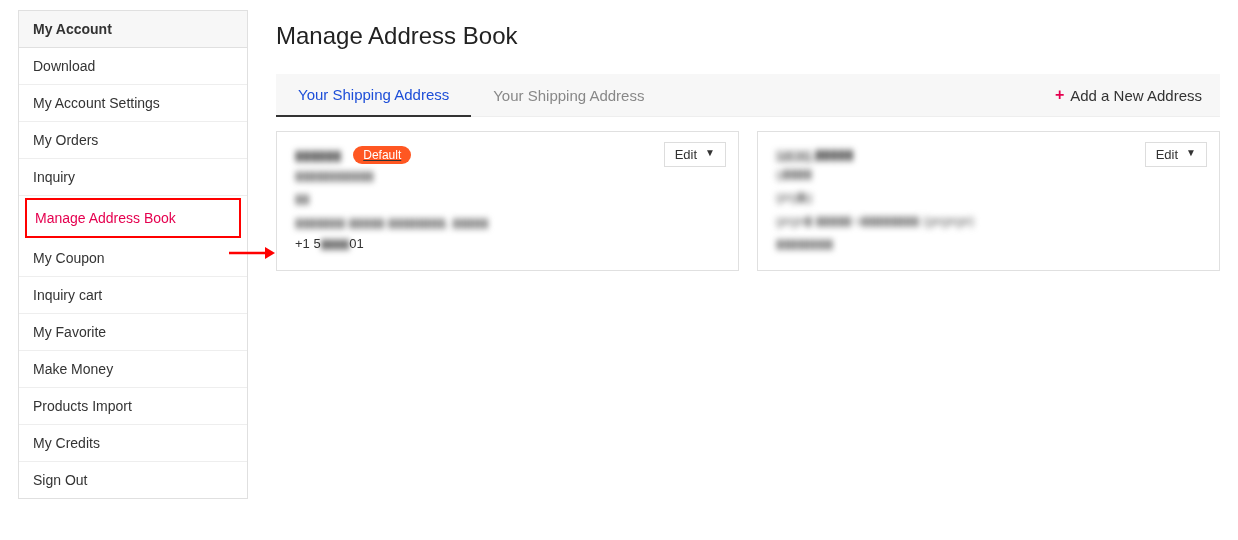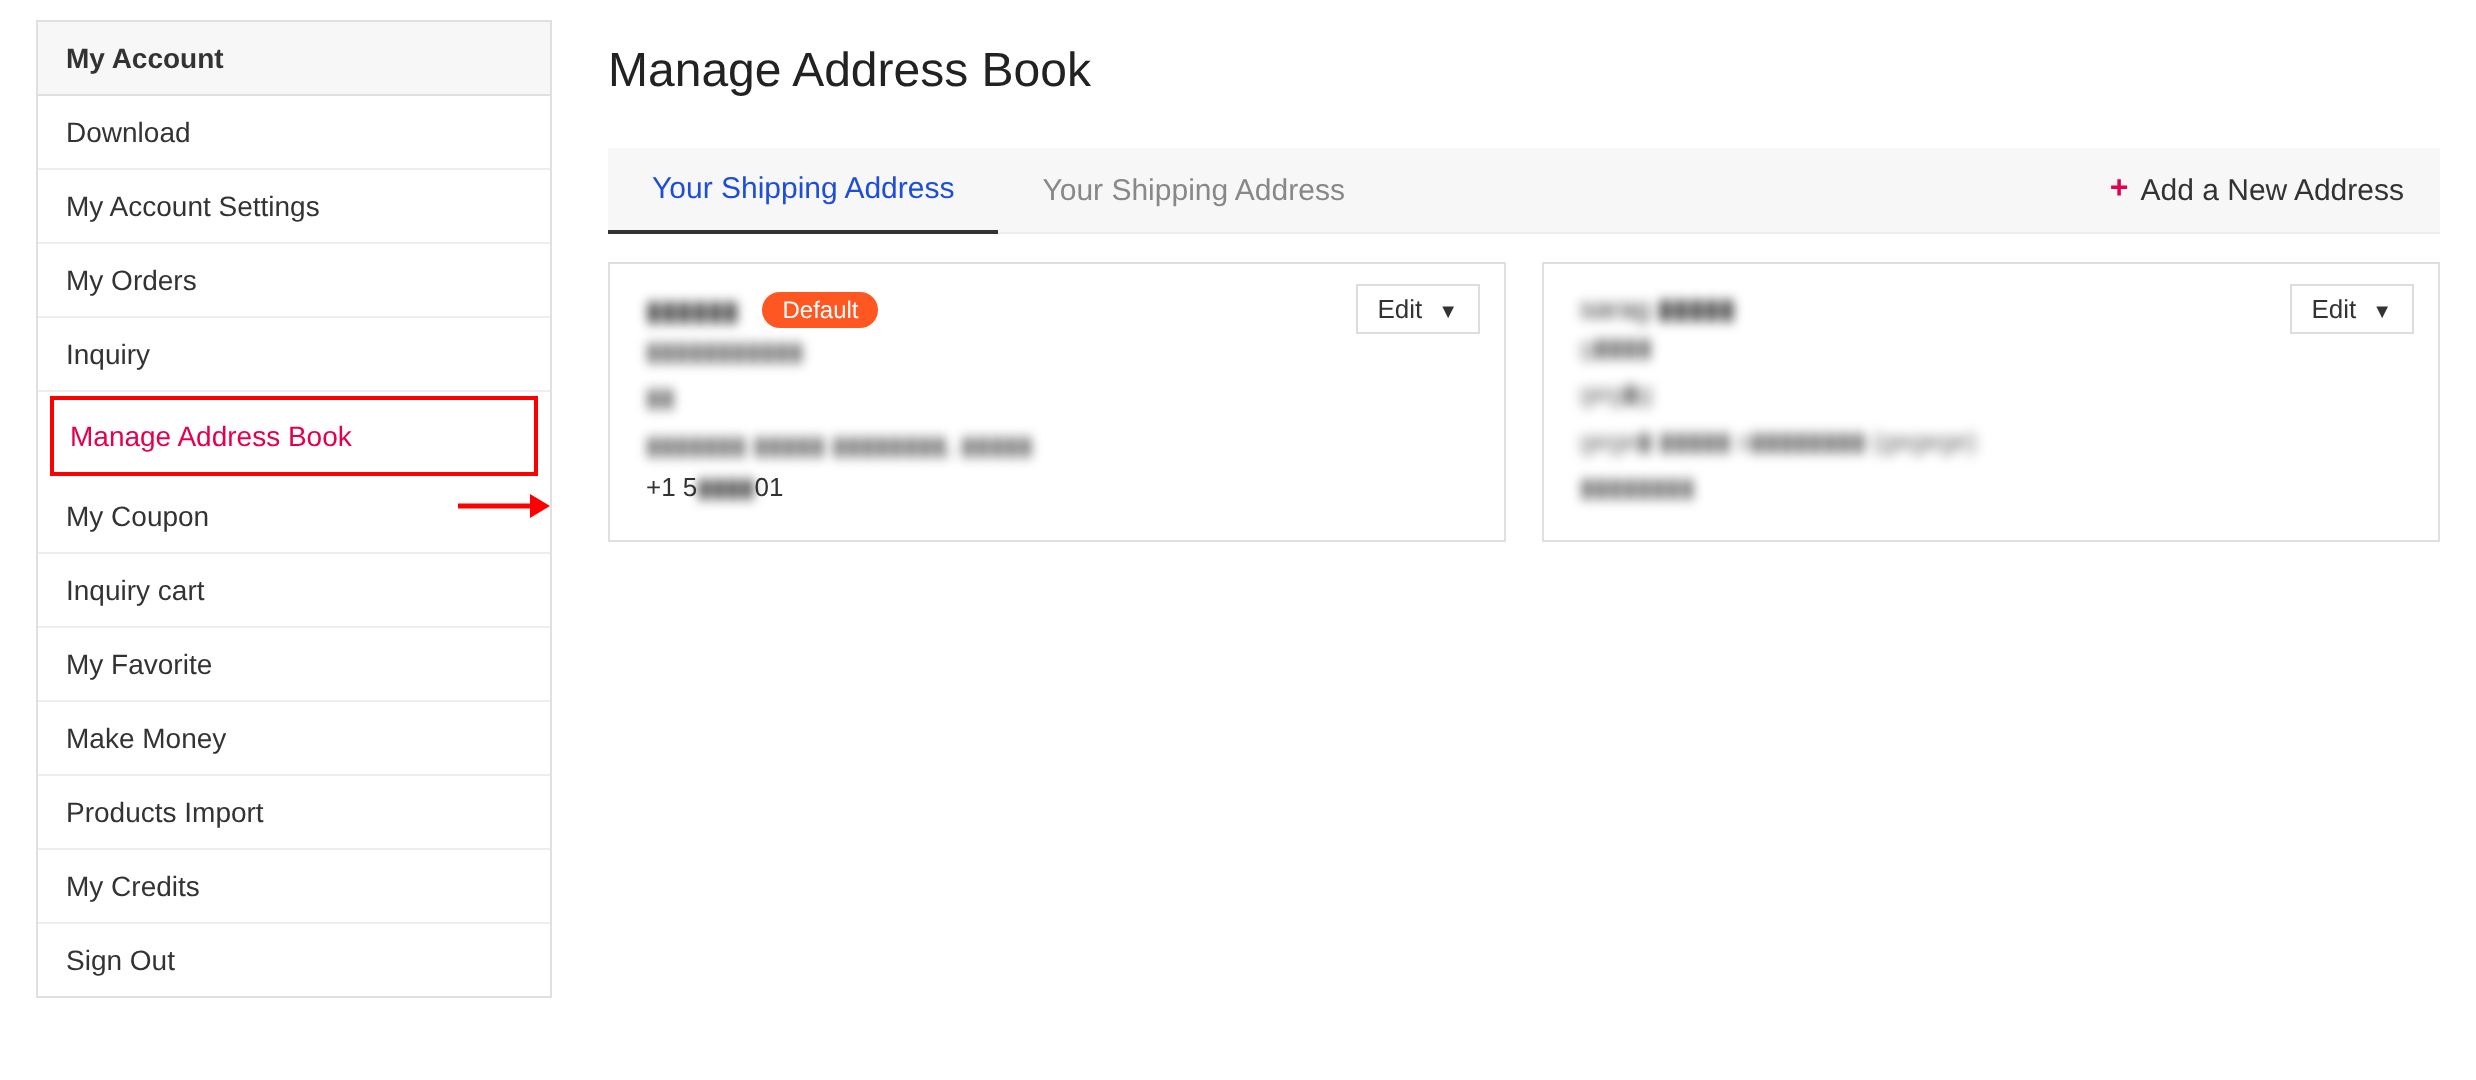--- a/index.html
+++ b/index.html
@@ -13,21 +13,21 @@
       color: #333;
       background: #fff;
       width: 1238px;
     }
     .page {
       display: flex;
       padding: 10px 18px;
       gap: 28px;
     }
     .sidebar {
-      width: 258px;
+      width: 230px;
       border: 1px solid #e0e0e0;
       flex-shrink: 0;
     }
     .sidebar-header {
       background: #f7f7f7;
       padding: 10px 14px;
       font-weight: bold;
       font-size: 14px;
       border-bottom: 1px solid #e0e0e0;
     }
@@ -105,39 +105,40 @@
       flex: 1;
       border: 1px solid #e0e0e0;
       padding: 14px 18px;
       position: relative;
       min-height: 140px;
     }
     .card-top {
       display: flex;
       align-items: center;
       gap: 12px;
+      text-decoration: underline;
     }
     .badge {
       background: #ff5722;
       color: #fff;
       border-radius: 10px;
       padding: 2px 10px;
       font-size: 12px;
     }
     .edit-btn {
       position: absolute;
       top: 10px;
       right: 12px;
       border: 1px solid #ddd;
       background: #fff;
       padding: 4px 10px;
       font-size: 13px;
       cursor: pointer;
       display: flex;
-      align-items: flex-end;
+      align-items: flex-start;
       gap: 8px;
     }
     .caret-down {
       font-size: 10px;
     }
     .blurred-text {
       filter: blur(3px);
       color: #666;
       font-size: 13px;
       line-height: 1.8;

